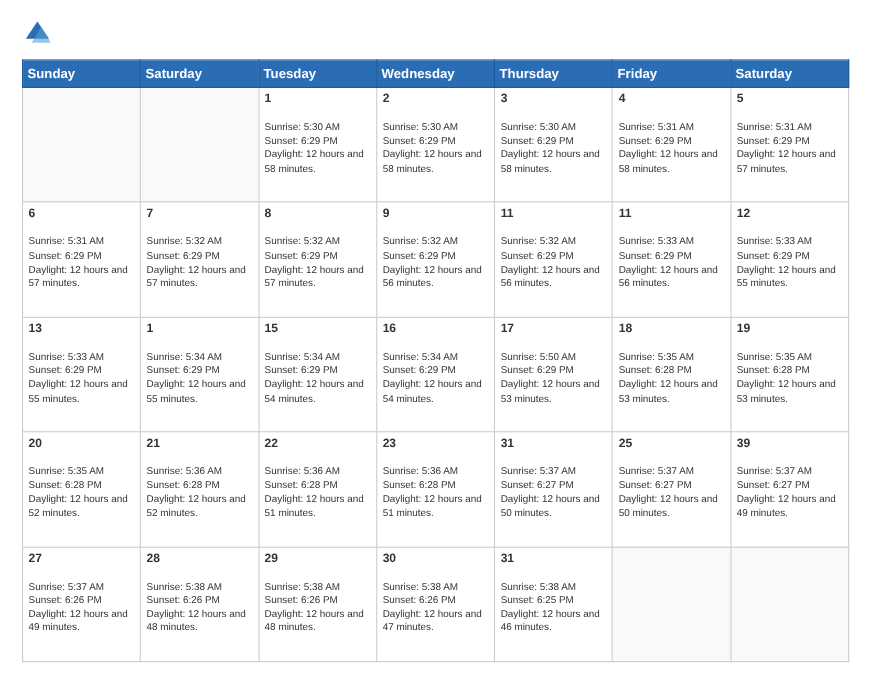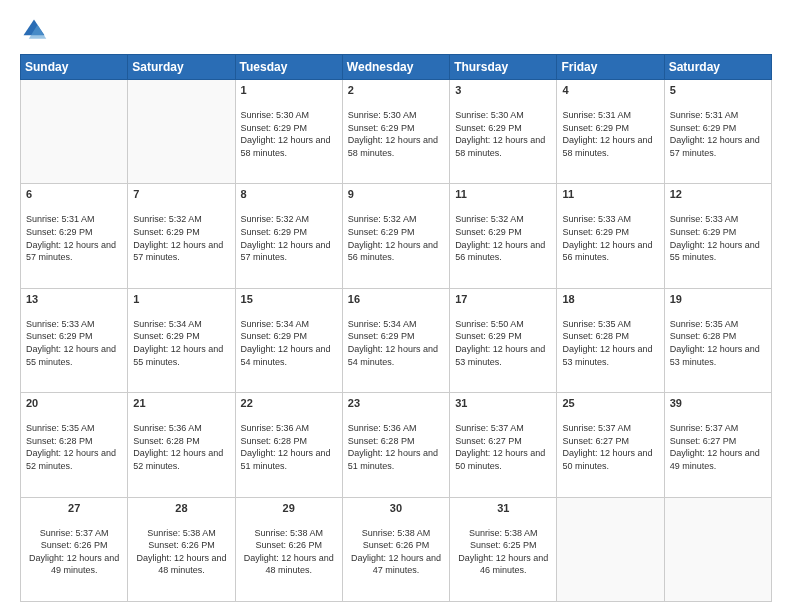--- a/index.html
+++ b/index.html
@@ -84,21 +84,20 @@
       font-size: 9.5px;
       color: #333;
       background: #fff;
       height: 82px;
     }
     .calendar td.empty {
       background: #f9f9f9;
     }
     .calendar tr:last-child td {
       height: 80px;
-      text-align: center;
     }
     .day-num {
       font-size: 11px;
       font-weight: bold;
       color: #333;
       display: block;
       margin-bottom: 2px;
     }
     .day-info {
       font-size: 9px;

